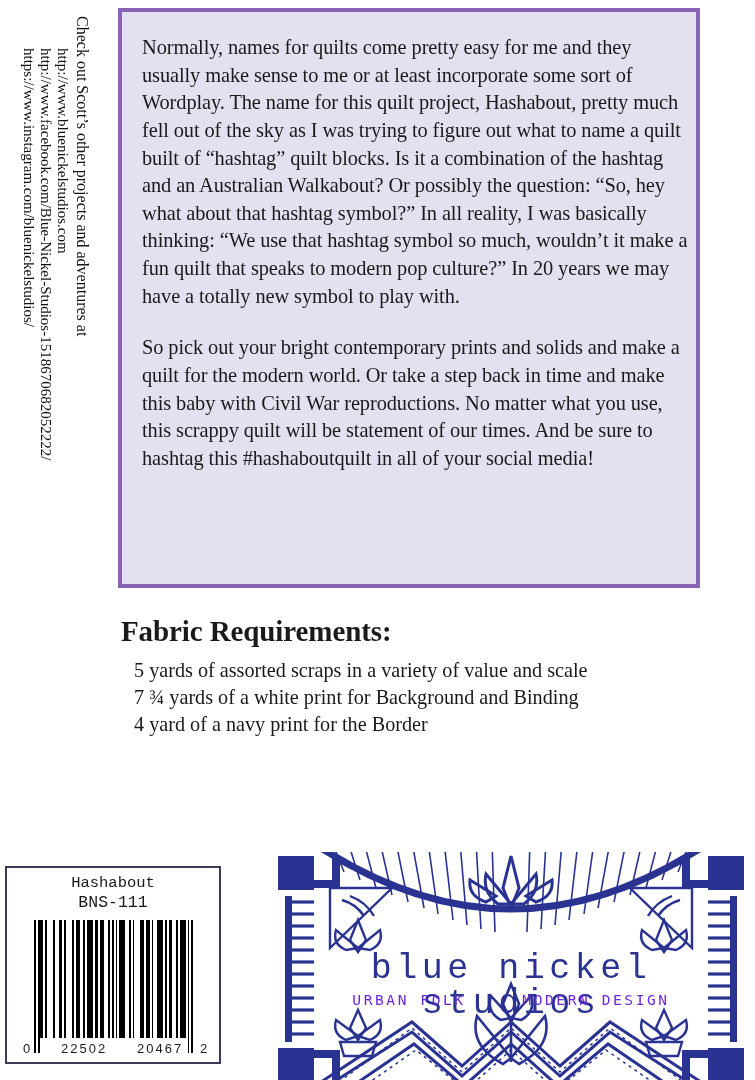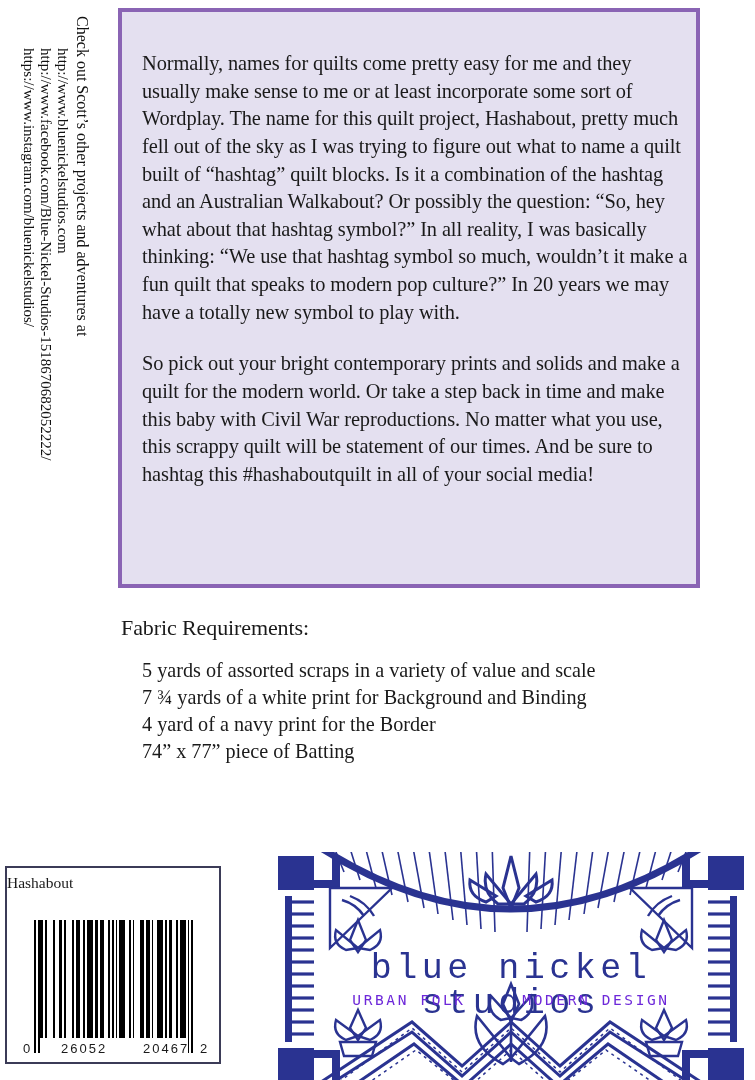--- a/index.html
+++ b/index.html
@@ -46,67 +46,67 @@
     top: 8px;
     width: 582px;
     height: 580px;
     box-sizing: border-box;
     background: #e4e0f0;
     border: 4px solid #8a64b4;
     outline: 1px solid #ffffff;
   }
   #story-inner {
     padding: 22px 7px 10px 20px;
-    margin-top: 16px;
   }
   .story-para {
     font-size: 20.4px;
     line-height: 1.355;
     margin: 0;
     letter-spacing: -0.1px;
   }
   .story-gap { height: 24px; }
 
   
   #fabric-section {
     position: absolute;
     left: 118px;
     top: 615px;
     width: 600px;
   }
   #fabric-title {
-    font-weight: normal;
-    font-size: 22px;
+    font-weight: bold;
+    font-size: 29px;
     margin: 0 0 9px 3px;
     letter-spacing: -0.1px;
   }
   #fabric-list {
     list-style: none;
-    margin: 16px;
+    margin: 8px;
     padding: 0 0 0 8px;
   }
   #fabric-list li {
     font-size: 20.2px;
     line-height: 1.33;
     white-space: pre;
   }
 
   
   #barcode-box {
     position: absolute;
     left: 5px;
     top: 866px;
     width: 216px;
     height: 198px;
     box-sizing: border-box;
     background: #ffffff;
     border: 2px solid #3b3b57;
   }
   #barcode-titles {
-    font-family: Liberation Serif, serif;
+    text-align: center;
+    font-family: Liberation Mono, monospace;
     padding-top: 6px;
   }
   #barcode-name { font-size: 15.5px; line-height: 1.22; }
   #barcode-sku  { font-size: 16.5px; line-height: 1.22; }
   #barcode-bars {
     position: absolute;
     left: 27px;
     top: 52px;
     width: 160px;
     height: 118px;
@@ -120,21 +120,21 @@
     left: 12px;
     top: 168px;
     width: 192px;
     height: 20px;
     font-family: "Liberation Sans", "DejaVu Sans", sans-serif;
     font-size: 13px;
   }
   #barcode-digits span { position: absolute; bottom: 0; }
   #bc-d0 { left: 4px; }
   #bc-d1 { left: 42px; letter-spacing: 2.0px; }
-  #bc-d2 { left: 124px; letter-spacing: 2.0px; margin-top: 28px; }
+  #bc-d2 { left: 118px; letter-spacing: 2.0px; margin-top: 28px; }
   #bc-d3 { left: 181px; }
 
   
   #logo-panel {
     position: absolute;
     left: 272px;
     top: 852px;
     width: 478px;
     height: 228px;
     overflow: hidden;
@@ -181,27 +181,27 @@
     <p class="story-para">So pick out your bright contemporary prints and solids and make a quilt for the modern world. Or take a step back in time and make this baby with Civil War reproductions. No matter what you use, this scrappy quilt will be statement of our times. And be sure to hashtag this #hashaboutquilt in all of your social media!</p>
   </div>
 </div>
 
 <div id="fabric-section">
   <div id="fabric-title">Fabric Requirements:</div>
   <ul id="fabric-list">
     <li>5 yards of assorted scraps in a variety of value and scale</li>
     <li>7 ¾ yards of a white print for Background and Binding</li>
     <li>4 yard of a navy print for the Border</li>
-    <li>74” x 77” piece of Batting</li>
   </ul>
 </div>
 
 <div id="barcode-box">
   <div id="barcode-titles">
     <div id="barcode-name">Hashabout</div>
+    <div id="barcode-sku">BNS-111</div>
   </div>
   <div id="barcode-bars">
       <div class="bar guard" style="width: 1.19048%;"></div>
       <div class="bar guard" style="width: 1.19048%; background: transparent;"></div>
       <div class="bar guard" style="width: 1.19048%;"></div>
       <div class="bar" style="width: 2.38095%;"></div>
       <div class="bar" style="width: 1.19048%; background: transparent;"></div>
       <div class="bar" style="width: 1.19048%;"></div>
       <div class="bar" style="width: 3.57143%; background: transparent;"></div>
       <div class="bar" style="width: 1.19048%;"></div>
@@ -250,21 +250,21 @@
       <div class="bar" style="width: 1.19048%;"></div>
       <div class="bar" style="width: 1.19048%; background: transparent;"></div>
       <div class="bar" style="width: 3.57143%;"></div>
       <div class="bar" style="width: 1.19048%; background: transparent;"></div>
       <div class="bar guard" style="width: 1.19048%;"></div>
       <div class="bar guard" style="width: 1.19048%; background: transparent;"></div>
       <div class="bar guard" style="width: 1.19048%;"></div>
     </div>
   <div id="barcode-digits">
     <span id="bc-d0">0</span>
-    <span id="bc-d1">26052</span>
+    <span id="bc-d1">22502</span>
     <span id="bc-d2">20467</span>
     <span id="bc-d3">2</span>
   </div>
 </div>
 
 <div id="logo-panel">
   <svg width="478" height="228" viewBox="0 0 478 228">
     <g fill="#2a3391">
 
       <rect x="6" y="4" width="36" height="34"></rect>

